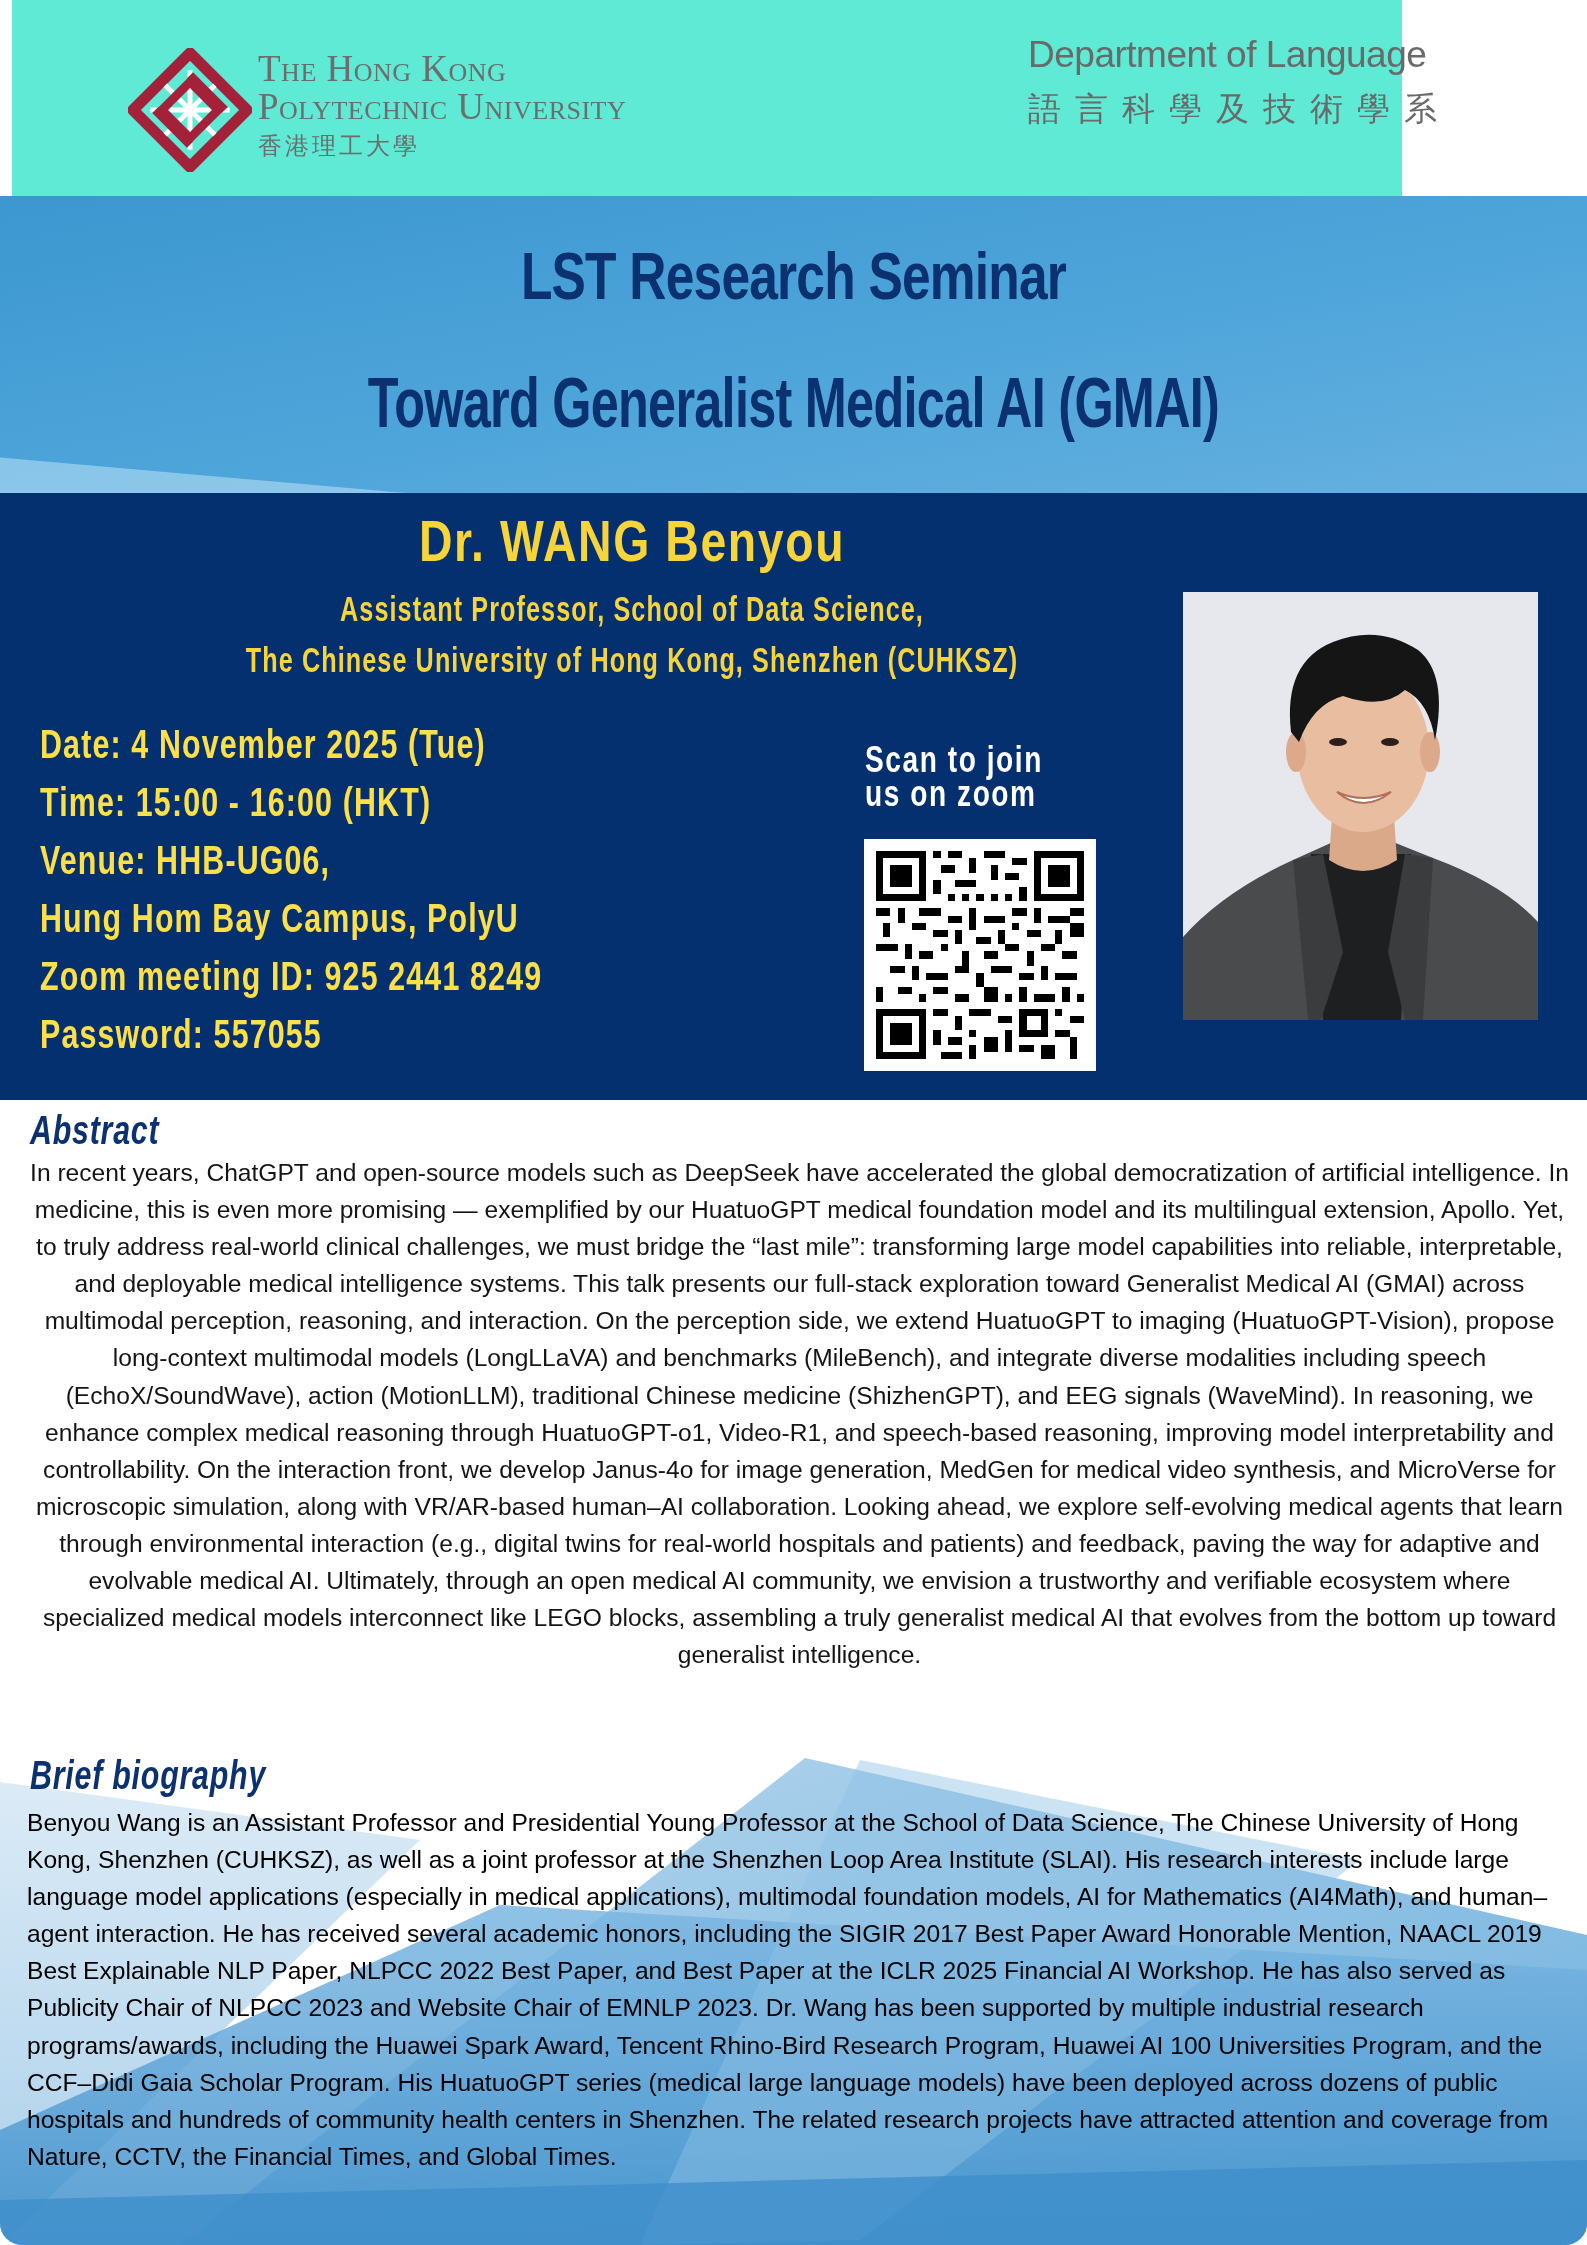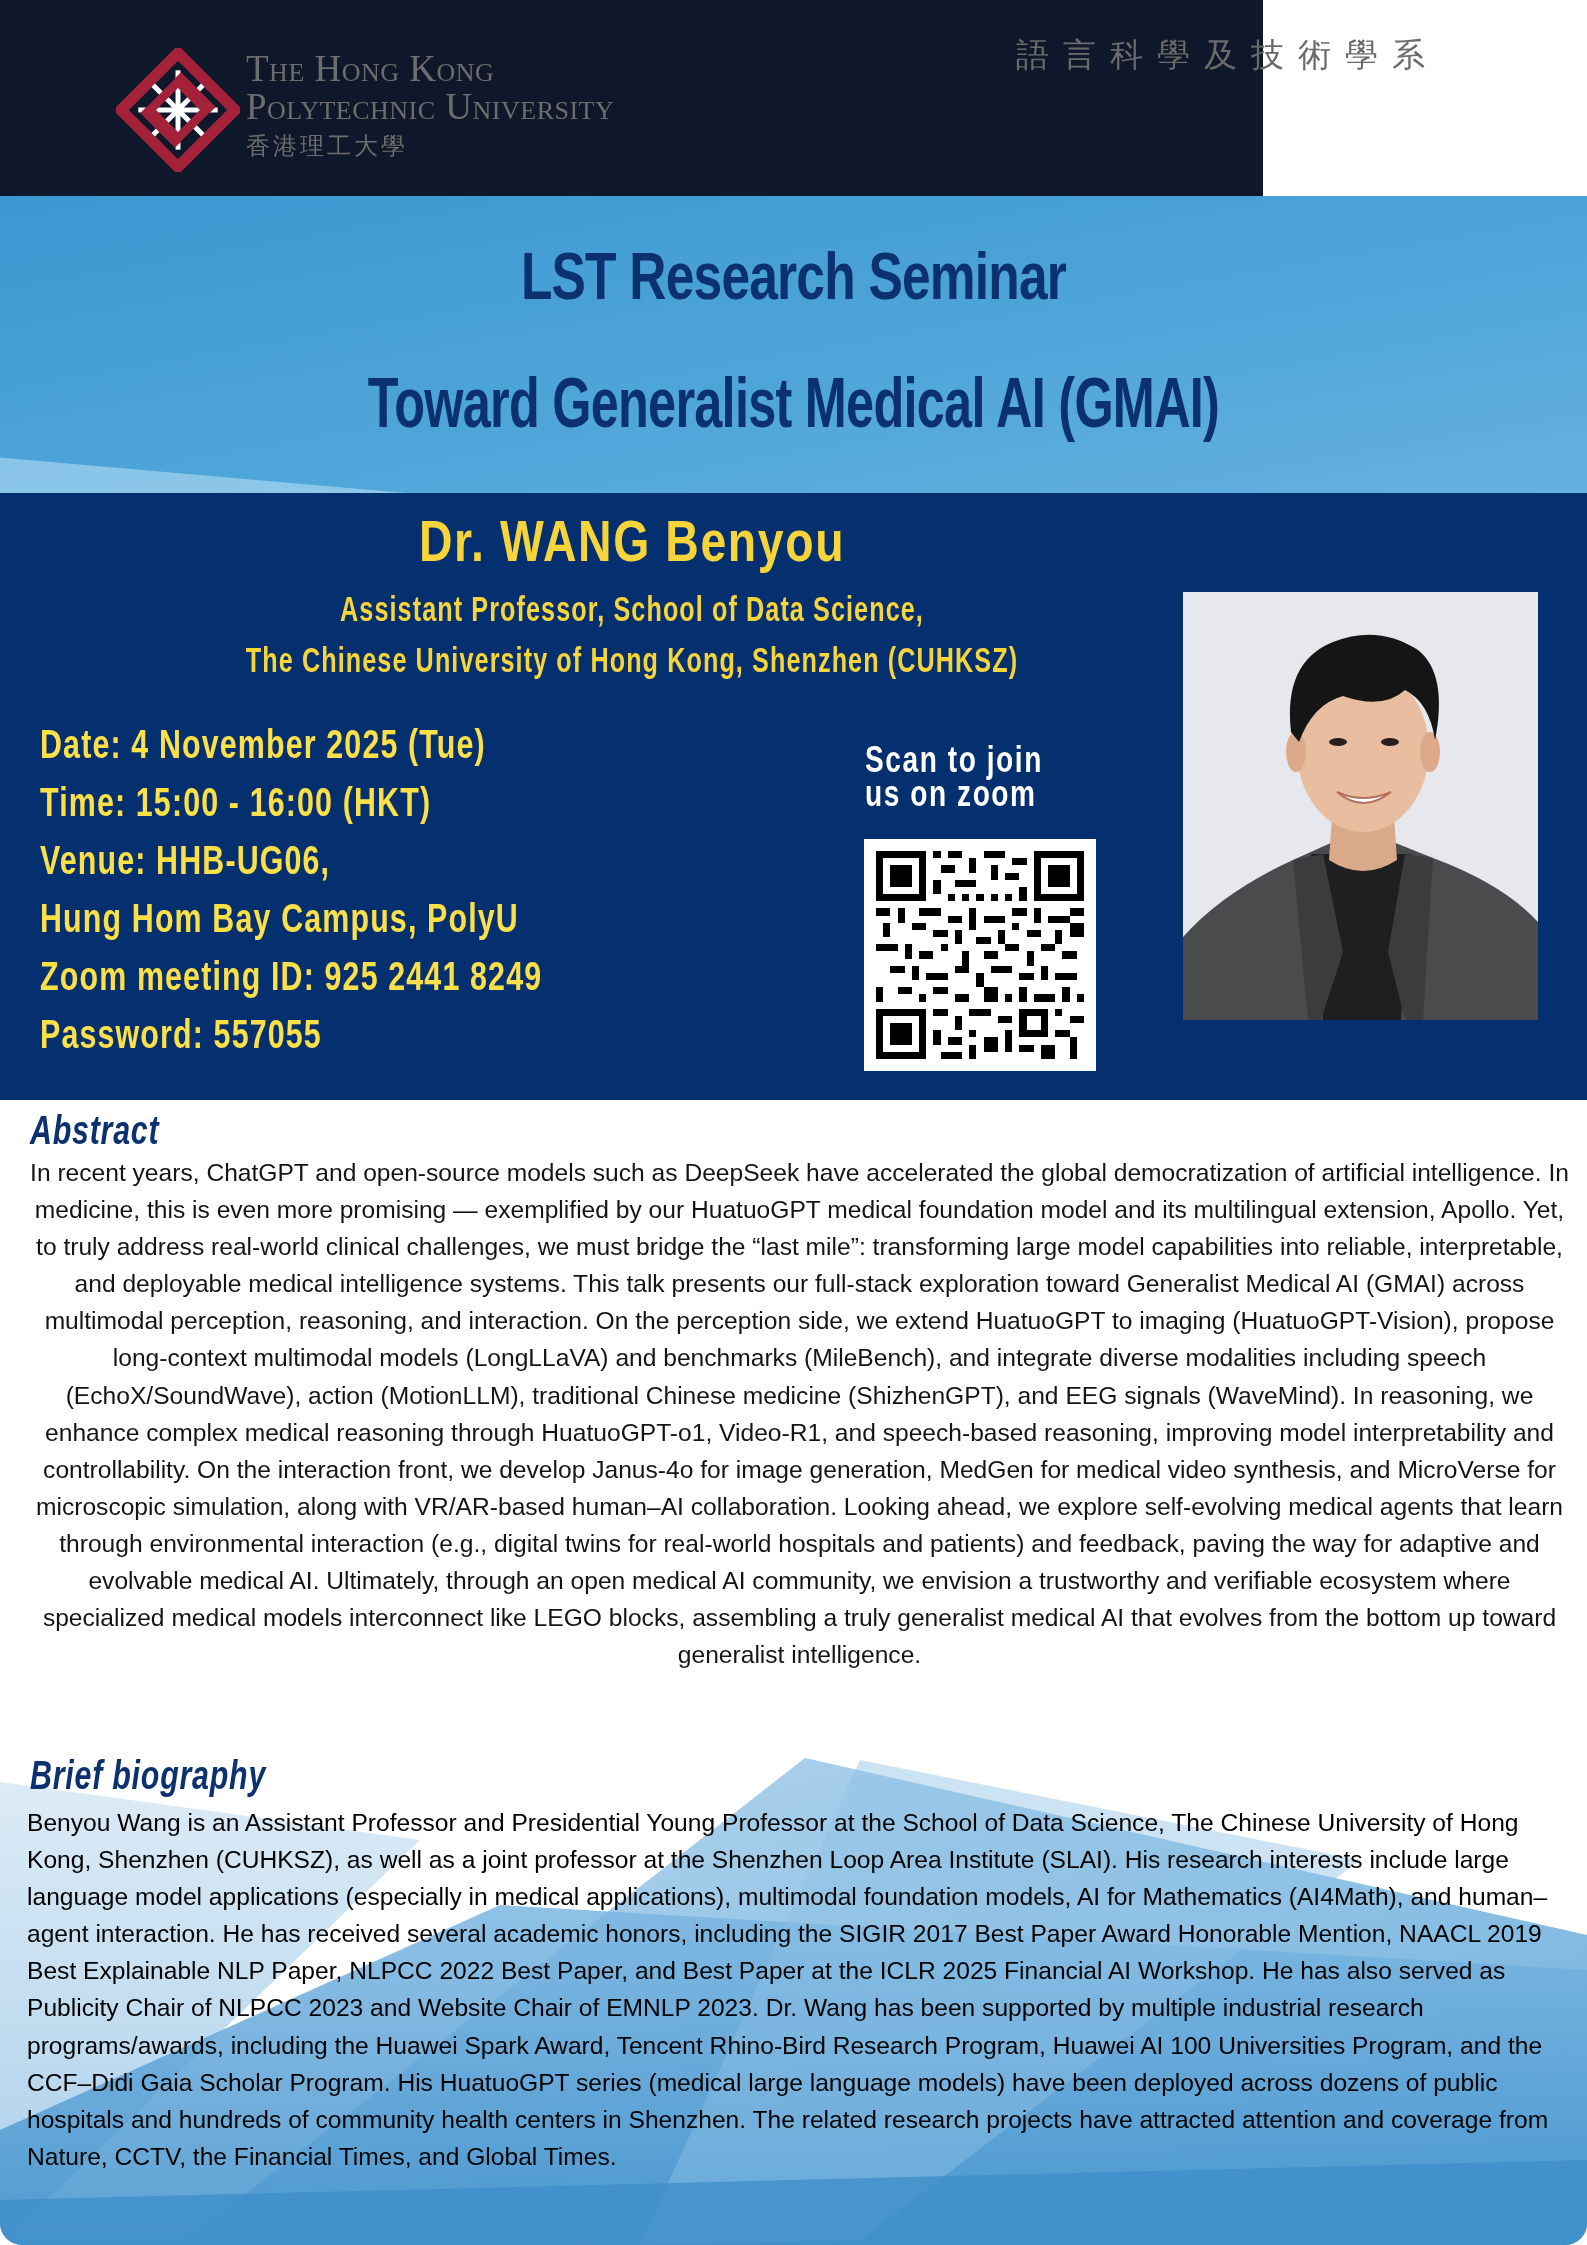--- a/index.html
+++ b/index.html
@@ -1,20 +1,20 @@
 <!DOCTYPE html>
 <html><head>
 <meta charset="utf-8">
 <style>
   * { box-sizing: border-box; margin: 0; padding: 0; }
   html, body { width: 1587px; height: 2245px; overflow: hidden; background: #ffffff; }
   body { position: relative; font-family: "Liberation Sans", sans-serif; }
 
   
-  .header { position: absolute; left: 0; top: 0; width: 1263px; height: 196px; background: #0f172a; }
+  .header { position: absolute; left: 12px; top: 0; width: 1390px; height: 196px; background: #5eead4; }
   .logo-mark { position: absolute; left: 116px; top: 48px; width: 124px; height: 124px; }
   .uni-name { position: absolute; left: 246px; top: 50px; color: #6d6d6d; font-family: "Liberation Serif", serif; }
   .uni-name .l1, .uni-name .l2 { font-size: 37px; line-height: 38px; letter-spacing: 0.5px; font-variant: small-caps; white-space: nowrap; }
   .uni-name .l3 { font-size: 24px; line-height: 40px; letter-spacing: 3px; }
   .dept { position: absolute; left: 1016px; top: 28px; color: #6a6a6a; font-family: "Liberation Sans", sans-serif; }
   .dept .d1, .dept .d2 { font-size: 37px; line-height: 54px; letter-spacing: -0.5px; white-space: nowrap; }
   .dept .d3 { font-size: 33px; line-height: 54px; letter-spacing: 14px; white-space: nowrap; }
 
   
   .title-band { position: absolute; left: 0; top: 196px; width: 1587px; height: 297px;
@@ -78,20 +78,21 @@
       <rect x="34" y="34" width="32" height="32" transform="rotate(45 50 50)"></rect>
       <path d="M50 22 L78 50 M50 78 L22 50"></path>
     </g>
   </svg>
   <div class="uni-name">
     <div class="l1">The Hong Kong</div>
     <div class="l2">Polytechnic University</div>
     <div class="l3">香港理工大學</div>
   </div>
   <div class="dept">
+    <div class="d1">Department of Language</div>
     <div class="d3">語言科學及技術學系</div>
   </div>
 </div>
 
 <div class="title-band">
   <div class="streak"></div>
   <div class="series-title">LST Research Seminar</div>
   <div class="talk-title">Toward Generalist Medical AI (GMAI)</div>
 </div>
 

